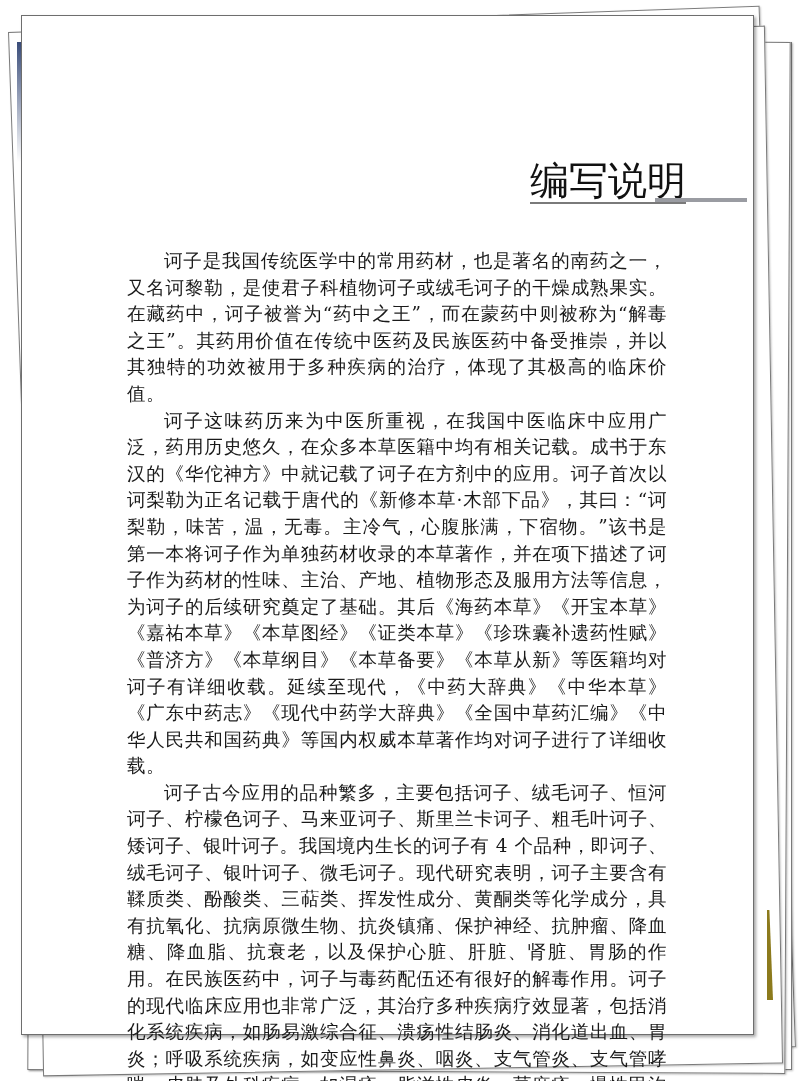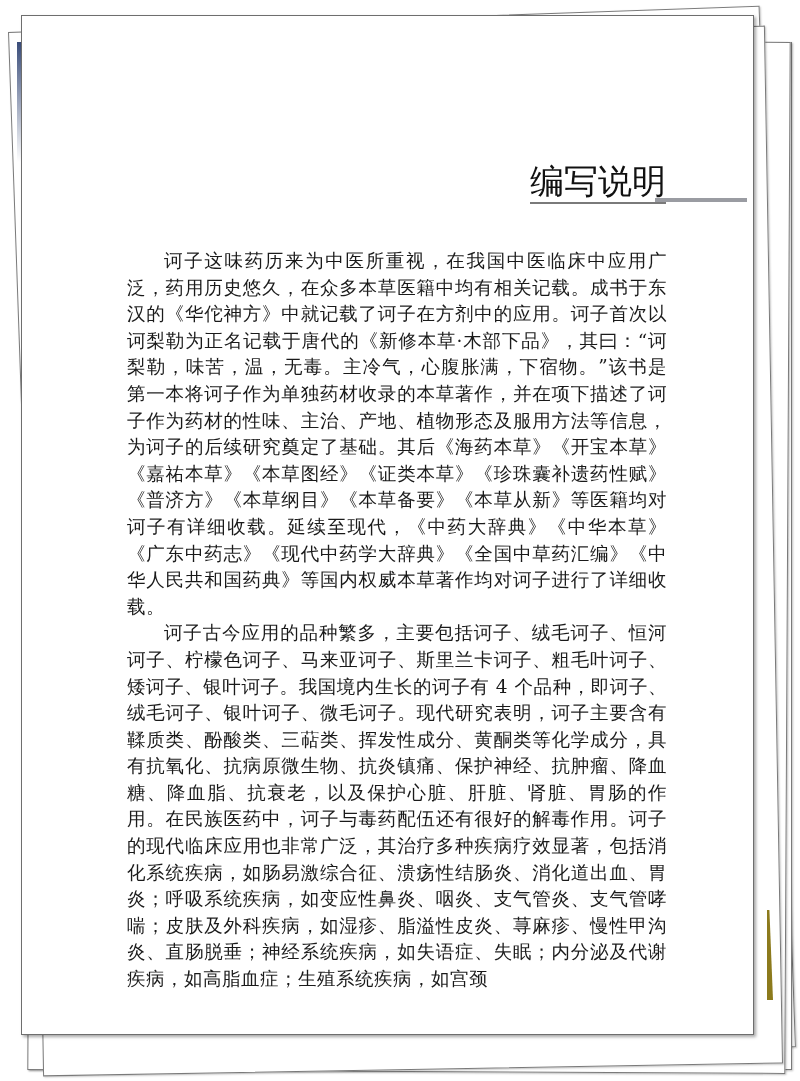--- a/index.html
+++ b/index.html
@@ -62,21 +62,21 @@
     }
     .title-wrap {
       position: absolute;
       left: 508px; top: 145px;
       width: 230px; height: 50px;
     }
     .title {
       position: absolute;
       left: 0; top: 0;
       font-family: "DejaVu Sans", "Liberation Sans", sans-serif;
-      font-size: 34px;
+      font-size: 39px;
       color: #111111;
       letter-spacing: 0px;
       line-height: 40px;
       padding-bottom: 1px;
       border-bottom: 2px solid #7a7a7a;
       white-space: nowrap;
       text-align: right;
     }
     .title-rule {
       position: absolute;
@@ -109,16 +109,17 @@
 <div class="blue-edge"></div>
 <div class="gold-edge"></div>
 
 <div class="page">
   <div class="title-wrap">
     <div class="title">编写说明</div>
     <div class="title-rule"></div>
   </div>
 
   <div class="body-text">
+    <p>诃子是我国传统医学中的常用药材，也是著名的南药之一，又名诃黎勒，是使君子科植物诃子或绒毛诃子的干燥成熟果实。在藏药中，诃子被誉为“药中之王”，而在蒙药中则被称为“解毒之王”。其药用价值在传统中医药及民族医药中备受推崇，并以其独特的功效被用于多种疾病的治疗，体现了其极高的临床价值。</p>
     <p>诃子这味药历来为中医所重视，在我国中医临床中应用广泛，药用历史悠久，在众多本草医籍中均有相关记载。成书于东汉的《华佗神方》中就记载了诃子在方剂中的应用。诃子首次以诃梨勒为正名记载于唐代的《新修本草·木部下品》，其曰：“诃梨勒，味苦，温，无毒。主冷气，心腹胀满，下宿物。”该书是第一本将诃子作为单独药材收录的本草著作，并在项下描述了诃子作为药材的性味、主治、产地、植物形态及服用方法等信息，为诃子的后续研究奠定了基础。其后《海药本草》《开宝本草》《嘉祐本草》《本草图经》《证类本草》《珍珠囊补遗药性赋》《普济方》《本草纲目》《本草备要》《本草从新》等医籍均对诃子有详细收载。延续至现代，《中药大辞典》《中华本草》《广东中药志》《现代中药学大辞典》《全国中草药汇编》《中华人民共和国药典》等国内权威本草著作均对诃子进行了详细收载。</p>
     <p>诃子古今应用的品种繁多，主要包括诃子、绒毛诃子、恒河诃子、柠檬色诃子、马来亚诃子、斯里兰卡诃子、粗毛叶诃子、矮诃子、银叶诃子。我国境内生长的诃子有 4 个品种，即诃子、绒毛诃子、银叶诃子、微毛诃子。现代研究表明，诃子主要含有鞣质类、酚酸类、三萜类、挥发性成分、黄酮类等化学成分，具有抗氧化、抗病原微生物、抗炎镇痛、保护神经、抗肿瘤、降血糖、降血脂、抗衰老，以及保护心脏、肝脏、肾脏、胃肠的作用。在民族医药中，诃子与毒药配伍还有很好的解毒作用。诃子的现代临床应用也非常广泛，其治疗多种疾病疗效显著，包括消化系统疾病，如肠易激综合征、溃疡性结肠炎、消化道出血、胃炎；呼吸系统疾病，如变应性鼻炎、咽炎、支气管炎、支气管哮喘；皮肤及外科疾病，如湿疹、脂溢性皮炎、荨麻疹、慢性甲沟炎、直肠脱垂；神经系统疾病，如失语症、失眠；内分泌及代谢疾病，如高脂血症；生殖系统疾病，如宫颈</p>
   </div>
 </div>
 
 </body></html>

